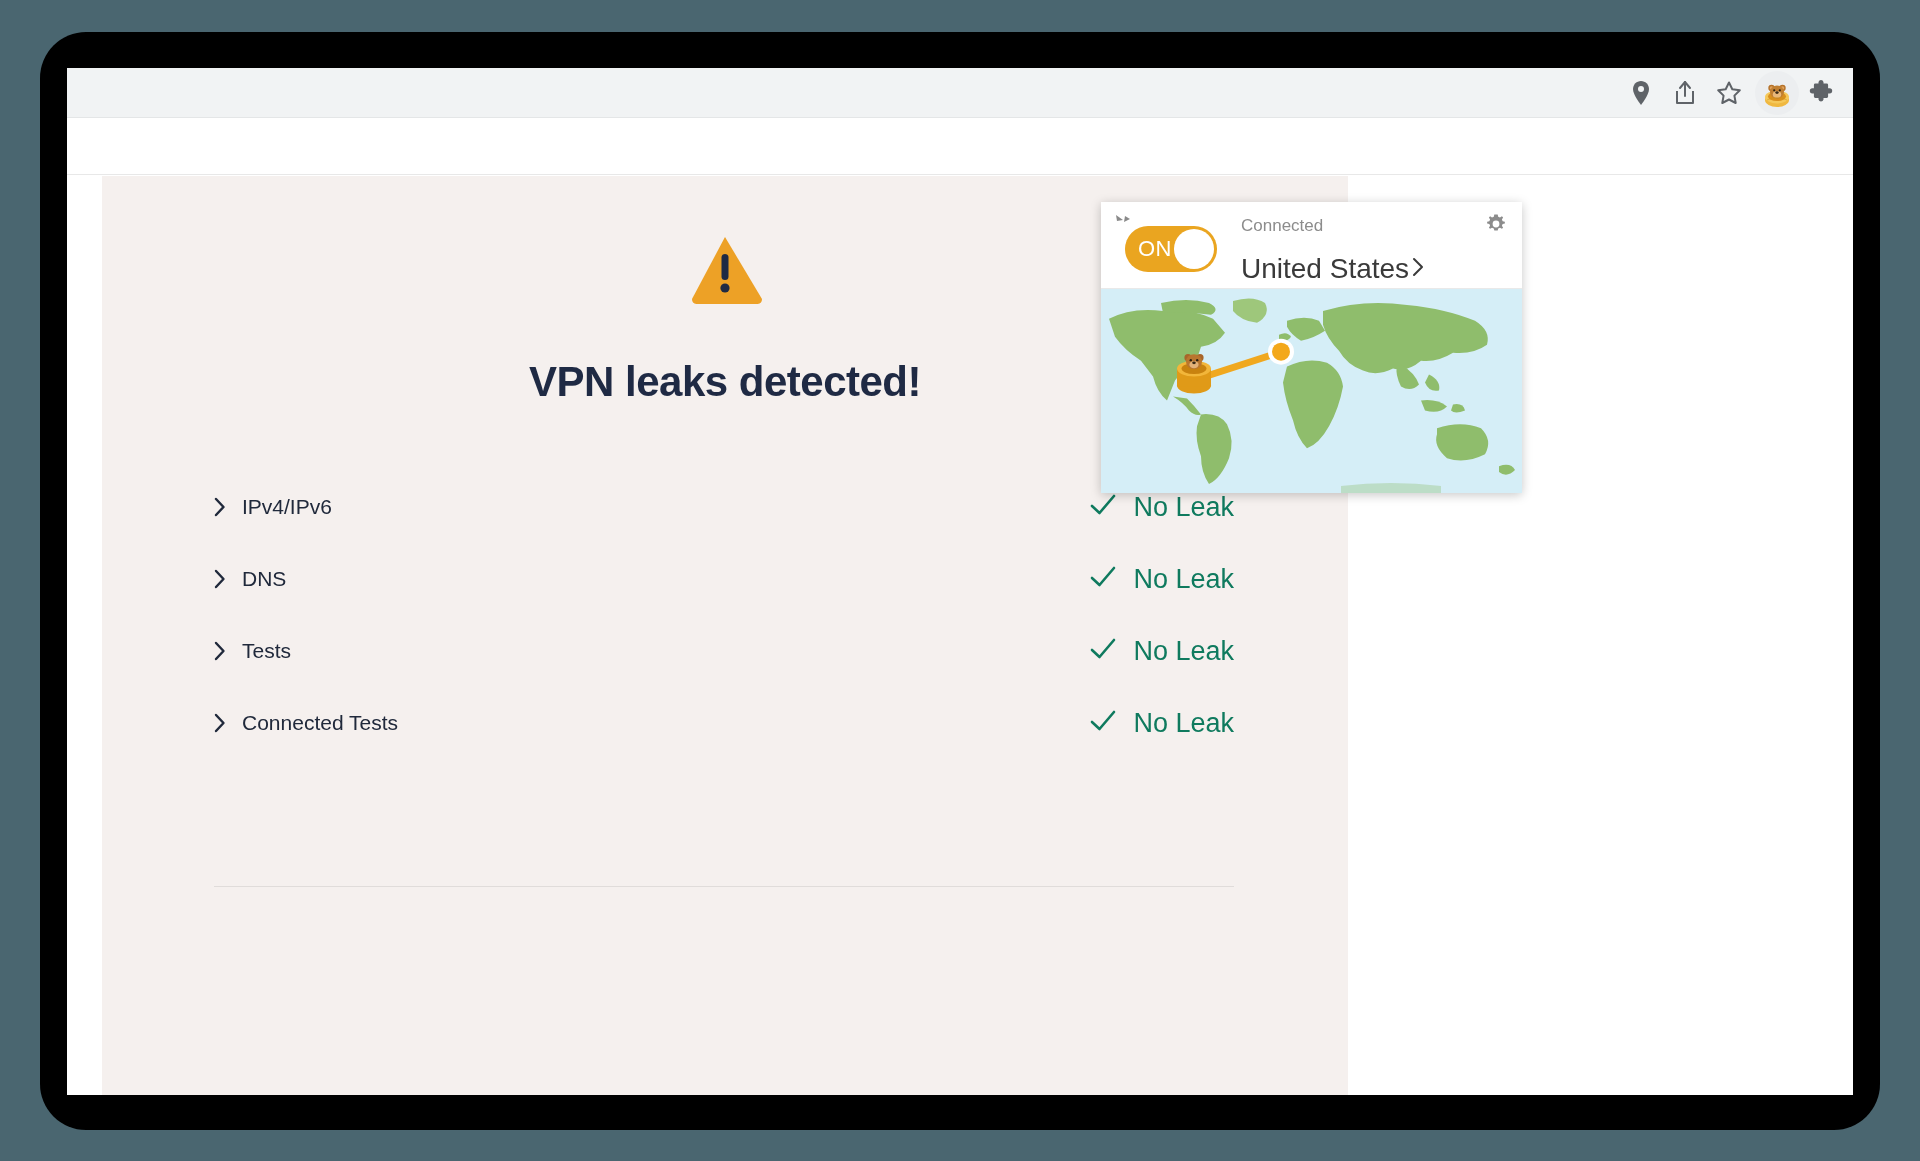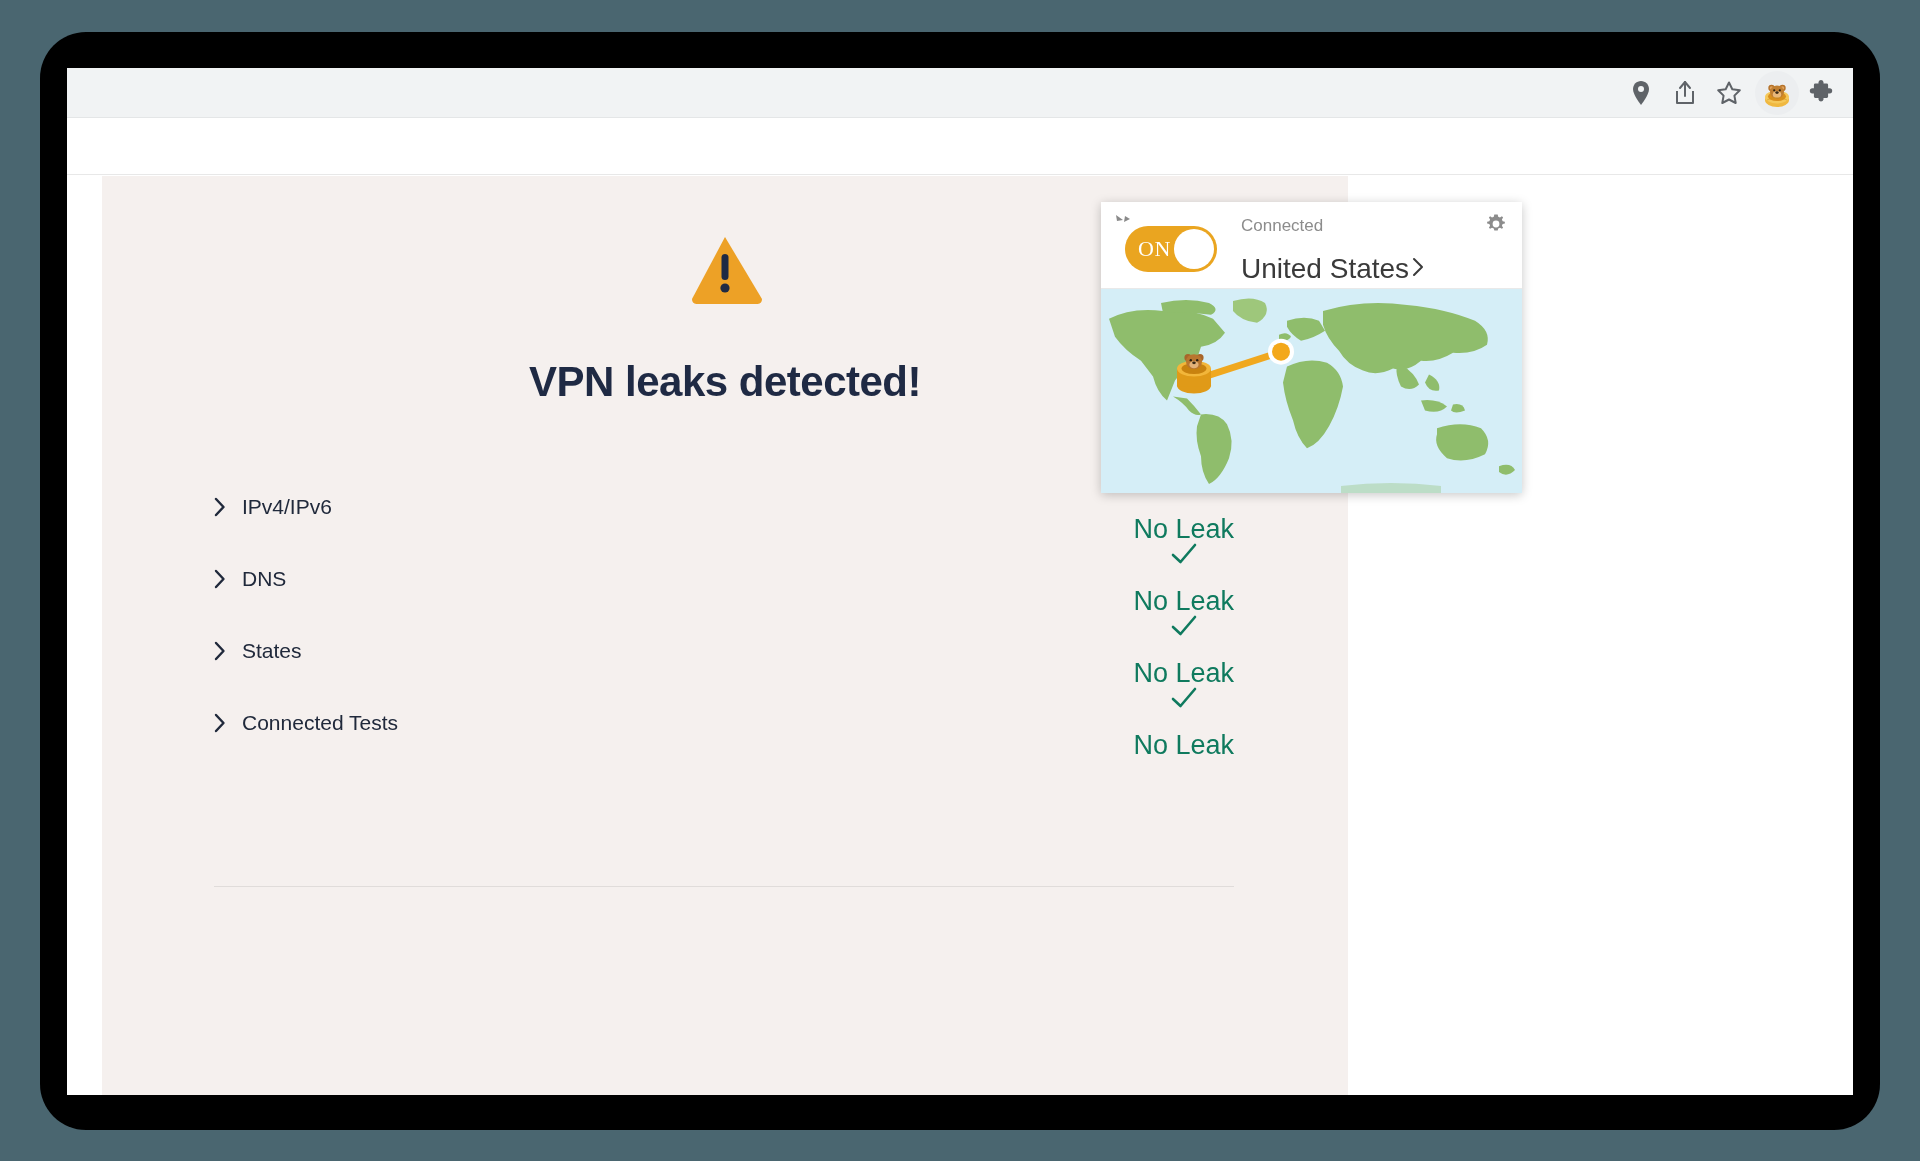--- a/index.html
+++ b/index.html
@@ -131,21 +131,21 @@
   }
   .chev {
     width: 12px; height: 20px;
     display: flex; align-items: center;
   }
   .row-label {
     font-size: 21px;
     color: #20293b;
   }
   .row-right {
-    display: flex; align-items: center; gap: 16px; flex-direction: column;
+    display: flex; align-items: center; gap: 16px;
   }
   .status-text { font-size: 27px; }
   .status-ok { color: #0f7a5e; }
   .status-bad { color: #cf1338; }
 
   .divider {
     position: absolute;
     left: 112px; top: 710px;
     width: 1020px; height: 1px;
     background: #e0dcda;
@@ -182,21 +182,20 @@
     background: #eaa520;
     border-radius: 23px;
     cursor: pointer;
   }
   .toggle-label {
     position: absolute;
     left: 13px; top: 10px;
     font-size: 22px;
     color: #ffffff;
     letter-spacing: 0.5px;
-    font-family: Liberation Serif, serif;
   }
   .toggle-knob {
     position: absolute;
     right: 3px; top: 3px;
     width: 40px; height: 40px;
     background: #ffffff;
     border-radius: 50%;
   }
   .conn-info {
     position: absolute;
@@ -339,21 +338,21 @@
           </div>
         </div>
 
         <div class="test-row">
           <div class="row-left">
             <span class="chev">
               <svg width="12" height="20" viewBox="0 0 12 20">
                   <path d="M2 2 L9.5 10 L2 18" stroke="#20293b" stroke-width="2.4" fill="none" stroke-linecap="round" stroke-linejoin="round"></path>
                 </svg>
             </span>
-            <span class="row-label">States</span>
+            <span class="row-label">Tests</span>
           </div>
           <div class="row-right">
             <span>
               <svg width="28" height="24" viewBox="0 0 28 24">
                   <path d="M3 13 L10.5 20 L25 3" stroke="#0f7a5e" stroke-width="2.6" fill="none" stroke-linecap="round" stroke-linejoin="round"></path>
                 </svg>
             </span>
             <span class="status-text status-ok">No Leak</span>
           </div>
         </div>

